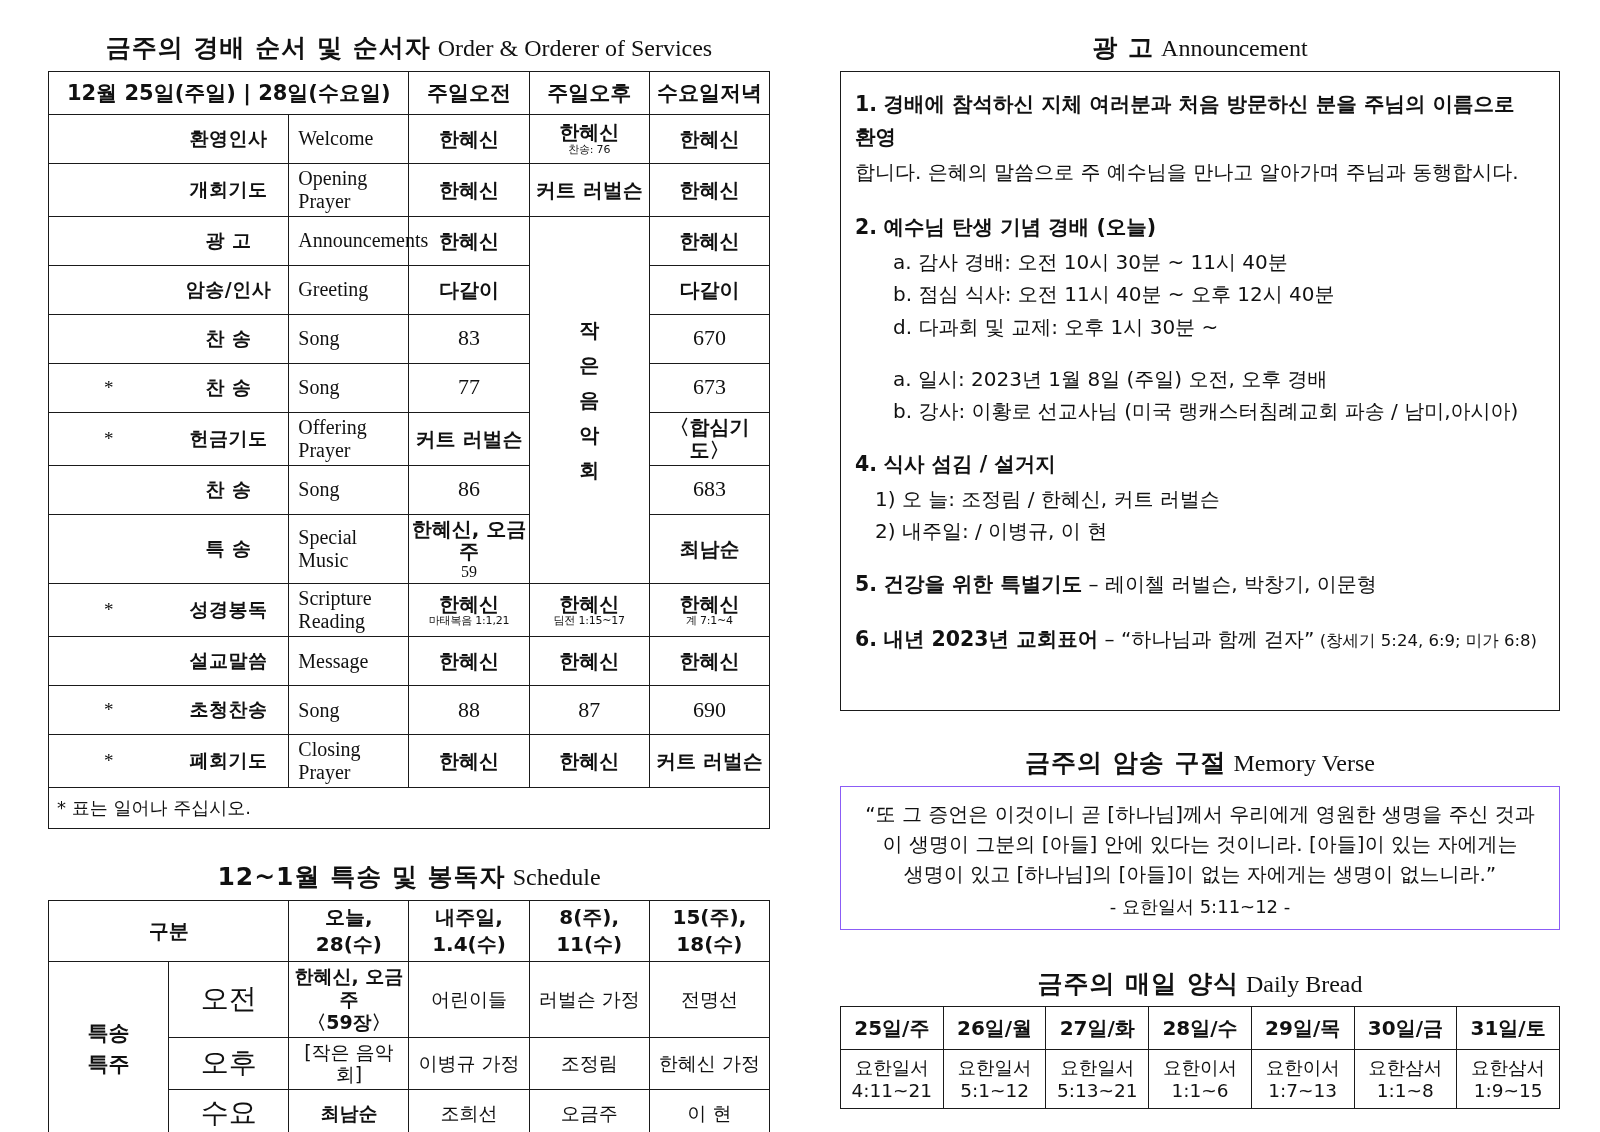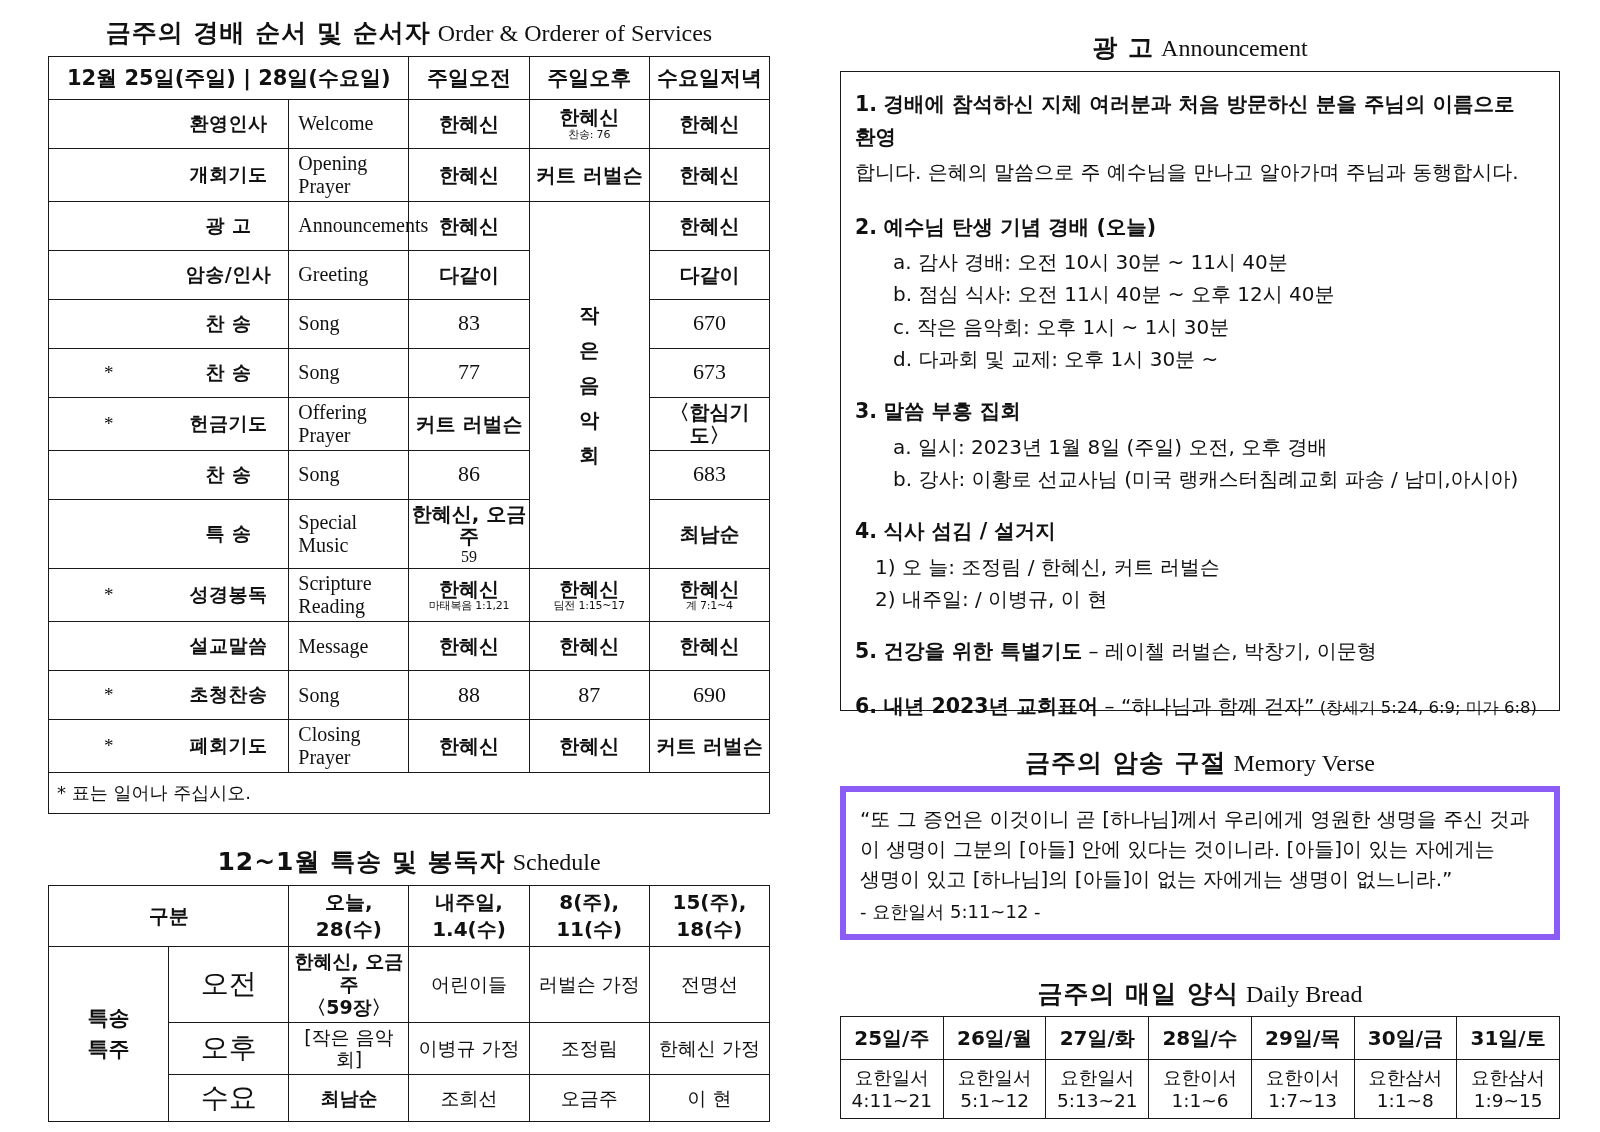--- a/index.html
+++ b/index.html
@@ -16,21 +16,21 @@
     overflow: hidden;
   }
   .page {
     position: absolute;
     inset: 0;
     display: flex;
     flex-direction: row;
   }
   .col-left {
     width: 800px;
-    padding: 19px 30px 0 48px;
+    padding: 34px 30px 0 48px;
     box-sizing: border-box;
   }
   .col-right {
     width: 800px;
     padding: 34px 40px 0 40px;
     box-sizing: border-box;
   }
 
   
   .sec-title {
@@ -215,22 +215,23 @@
     padding-left: 20px;
   }
   .ann-gap { height: 20px; }
   .ann-small {
     font-size: 16.5px;
   }
 
   
   #verse-wrap { margin-top: 38px; }
   #verse-box {
-    border: 6px solid #8b5cf6;
+    border: 1px solid #8b5cf6;
     padding: 12px 14px 10px 14px;
+    text-align: center;
   }
   .verse-line {
     font-family: "DejaVu Sans", sans-serif;
     font-size: 20px;
     line-height: 1.52;
   }
   .verse-ref {
     font-family: "DejaVu Sans", sans-serif;
     font-size: 18px;
     margin-top: 5px;
@@ -424,24 +425,22 @@
     <div class="sec-title">
       <span class="ko">광 고</span><span class="en">Announcement</span>
     </div>
     <div id="ann-box">
         <div class="ann-item"><span class="ann-num">1.</span> <span class="ann-head">경배에 참석하신 지체 여러분과 처음 방문하신 분을 주님의 이름으로 환영</span></div>
         <div class="ann-item"><span class="ann-body">합니다. 은혜의 말씀으로 주 예수님을 만나고 알아가며 주님과 동행합시다.</span></div>
         <div class="ann-gap"></div>
         <div class="ann-item"><span class="ann-num">2.</span> <span class="ann-head">예수님 탄생 기념 경배 (오늘)</span></div>
         <div class="ann-sub">a. 감사 경배: 오전 10시 30분 ~ 11시 40분</div>
         <div class="ann-sub">b. 점심 식사: 오전 11시 40분 ~ 오후 12시 40분</div>
-        <div class="ann-sub">c. 작은 음악회: 오후 1시 ~ 1시 30분</div>
         <div class="ann-sub">d. 다과회 및 교제: 오후 1시 30분 ~</div>
         <div class="ann-gap"></div>
-        <div class="ann-item"><span class="ann-num">3.</span> <span class="ann-head">말씀 부흥 집회</span></div>
         <div class="ann-sub">a. 일시: 2023년 1월 8일 (주일) 오전, 오후 경배</div>
         <div class="ann-sub">b. 강사: 이황로 선교사님 (미국 랭캐스터침례교회 파송 / 남미,아시아)</div>
         <div class="ann-gap"></div>
         <div class="ann-item"><span class="ann-num">4.</span> <span class="ann-head">식사 섬김 / 설거지</span></div>
         <div class="ann-sub ann-sub2">1) 오  늘: 조정림 / 한혜신, 커트 러벌슨</div>
         <div class="ann-sub ann-sub2">2) 내주일:  / 이병규, 이 현</div>
         <div class="ann-gap"></div>
         <div class="ann-item"><span class="ann-num">5.</span> <span class="ann-head">건강을 위한 특별기도</span><span class="ann-body"> – 레이첼 러벌슨, 박창기, 이문형</span></div>
         <div class="ann-gap"></div>
         <div class="ann-item"><span class="ann-num">6.</span> <span class="ann-head">내년 2023년 교회표어</span><span class="ann-body"> – “하나님과 함께 걷자”</span><span class="ann-body ann-small"> (창세기 5:24, 6:9; 미가 6:8)</span></div>

